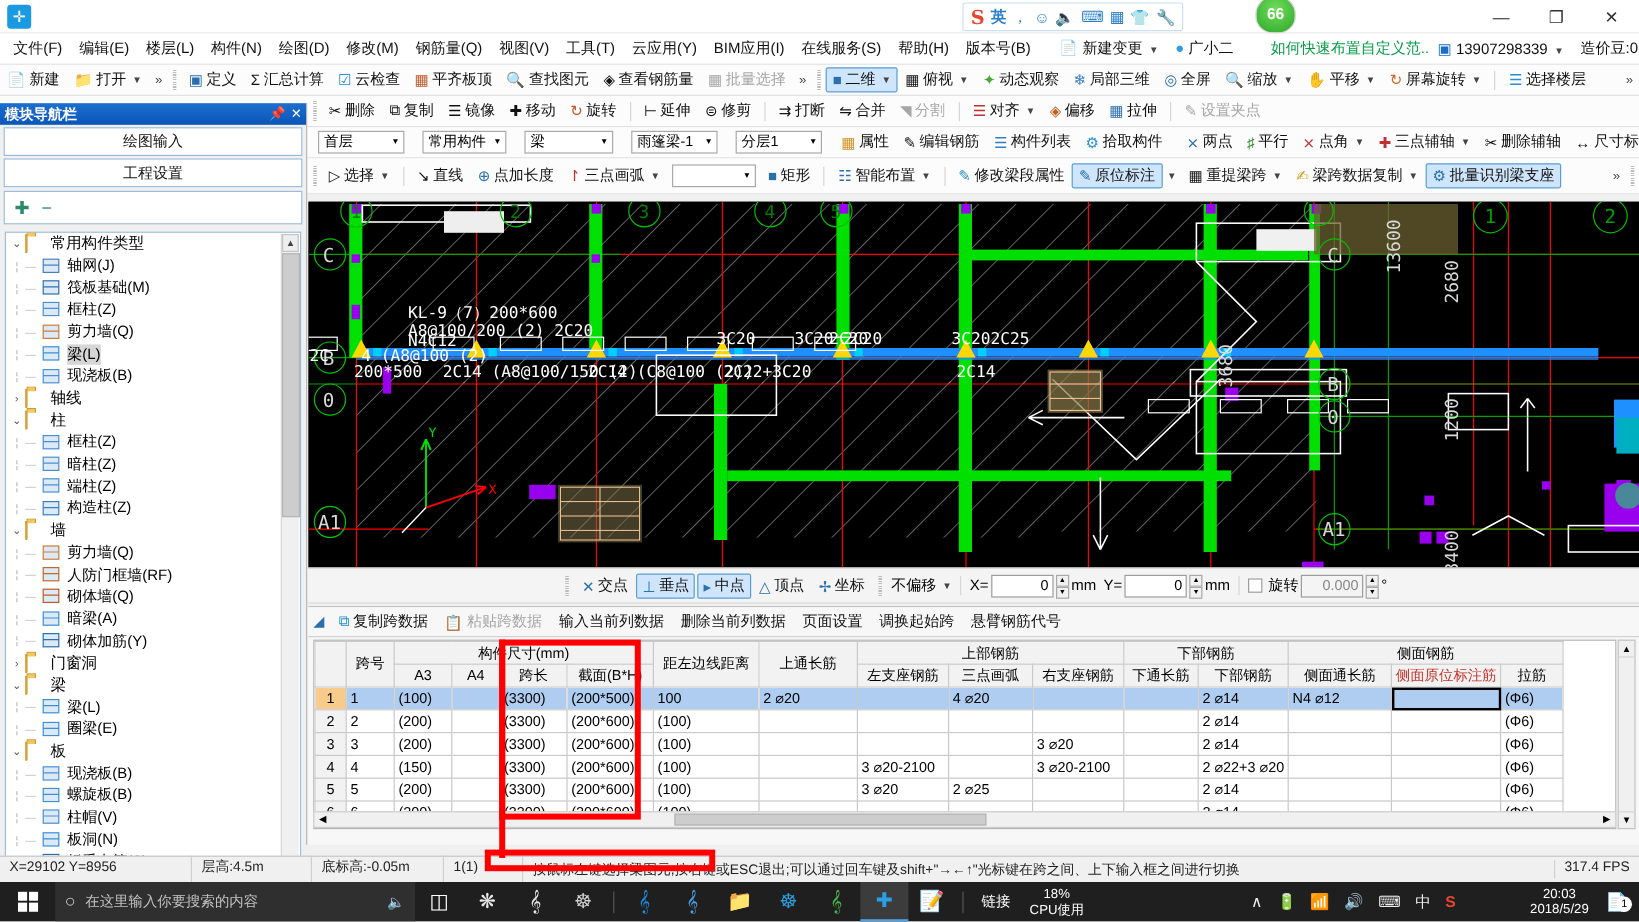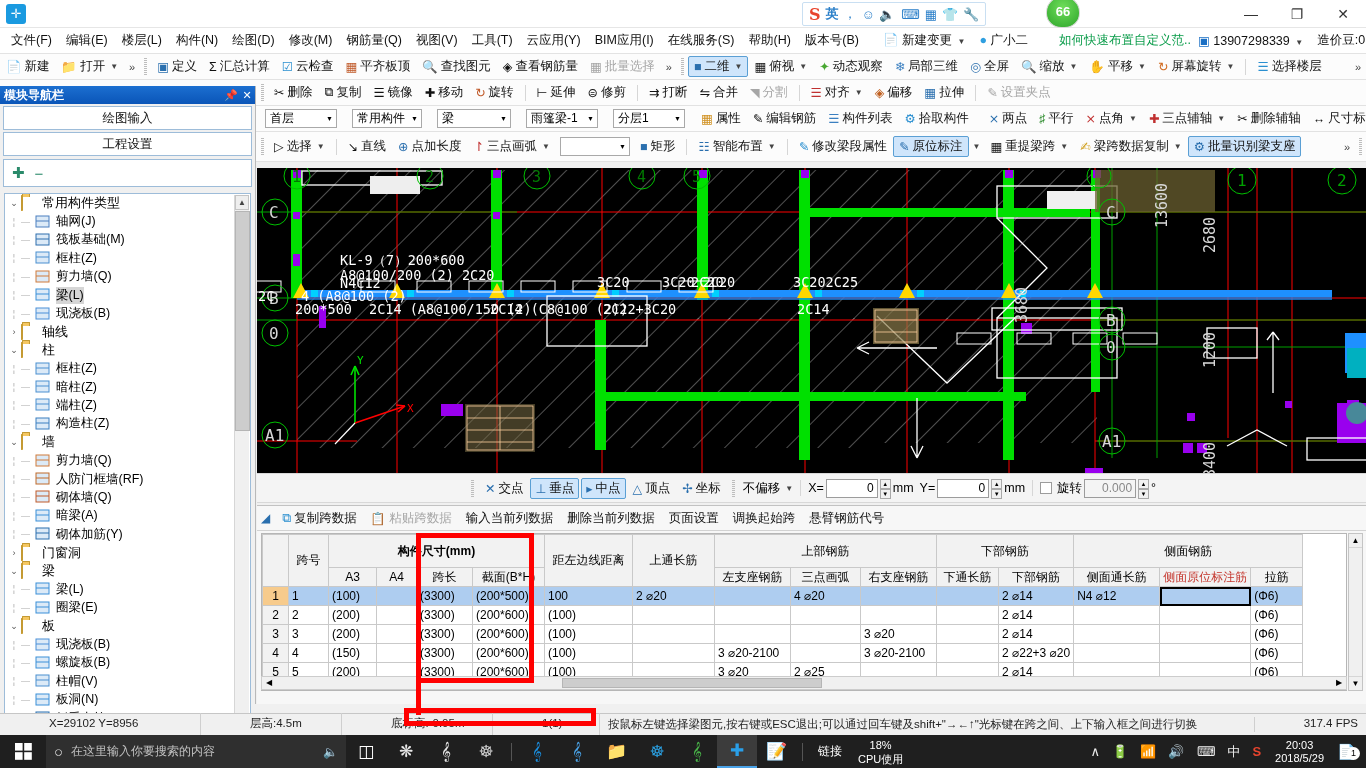--- a/index.html
+++ b/index.html
@@ -135,34 +135,34 @@
   .hs-thumb{ position:absolute; left:300px; top:1px; height:10px; width:260px; background:#cdcdcd;
       border:1px solid #b5b5b5;}
 
   
   .redbox{ position:absolute; border:5px solid #ff0000; pointer-events:none; z-index:40; }
 
   
   .statusbar{ position:absolute; left:0; bottom:33px; width:1366px; height:22px;
       background:#f0f0f0; border-top:1px solid #c6c6c6; display:flex; align-items:center;
       font-size:11.5px; color:#222; }
-  .sb-cell{ padding:0 8px; height:24px; line-height:20px; border-right:1px solid #cfcfcf; white-space:nowrap;margin-left:41px;}
+  .sb-cell{ padding:0 8px; height:24px; line-height:20px; border-right:1px solid #cfcfcf; white-space:nowrap;}
   .sb-grow{ flex:1; border-right:1px solid #cfcfcf; padding:0 8px; overflow:hidden; white-space:nowrap;}
 
   
   .taskbar{ position:absolute; left:0; bottom:0; width:1366px; height:33px; background:#1f1f1f;
       display:flex; align-items:center; color:#fff; }
   .startbtn{ width:46px;height:33px; display:flex; align-items:center; justify-content:center;}
   .searchbox{ width:300px; height:33px; background:#2f2f2f; display:flex; align-items:center;
       gap:8px; padding:0 8px; color:#c2c2c2; font-size:12px; }
   .tbicon{ width:40px; height:33px; display:flex; align-items:center; justify-content:center; font-size:17px;}
   .tbicon.active{ background:#3c3c3c; border-bottom:2px solid #4aa3e8; }
   .tray{ margin-left:auto; display:flex; align-items:center; gap:0px; padding-right:4px; }
   .tray .ti{ padding:0 6px; font-size:13px; color:#eee; }
-  .clock{ text-align:center; font-size:11px; line-height:13px; padding:0 8px; }
+  .clock{ text-align:center; font-size:11px; line-height:13px; padding:0 8px;margin-left:48px; }
   .cpu{ text-align:center; font-size:11px; line-height:14px; padding:0 6px; color:#fff;}
   .notif{ width:30px; text-align:center; position:relative; }
   .notif-badge{ position:absolute; right:2px; bottom:1px; width:13px;height:13px;border-radius:50%;
      background:#fff; color:#000; font-size:9px; line-height:13px; text-align:center;}
 </style>
 </head>
 <body>
 
 <div class="app">
 
@@ -1122,21 +1122,21 @@
             <col style="width: 62px;">
             <col style="width: 74px;">
             <col style="width: 86px;">
             <col style="width: 82px;">
             <col style="width: 52px;">
           </colgroup>
           <thead>
             <tr>
               <th colspan="1" rowspan="2" style="height: 38px;"></th>
               <th colspan="1" rowspan="2" style="height: 38px;">跨号</th>
-              <th colspan="4" rowspan="1" style="height: 33px; font-weight: bold;">构件尺寸(mm)</th>
+              <th colspan="4" rowspan="1" style="height: 19px;">构件尺寸(mm)</th>
               <th colspan="1" rowspan="2" style="height: 38px;">距左边线距离</th>
               <th colspan="1" rowspan="2" style="height: 38px;">上通长筋</th>
               <th colspan="3" rowspan="1" style="height: 19px;">上部钢筋</th>
               <th colspan="2" rowspan="1" style="height: 19px;">下部钢筋</th>
               <th colspan="3" rowspan="1" style="height: 19px;">侧面钢筋</th>
             </tr>
             <tr>
               <th>A3</th>
               <th>A4</th>
               <th>跨长</th>

